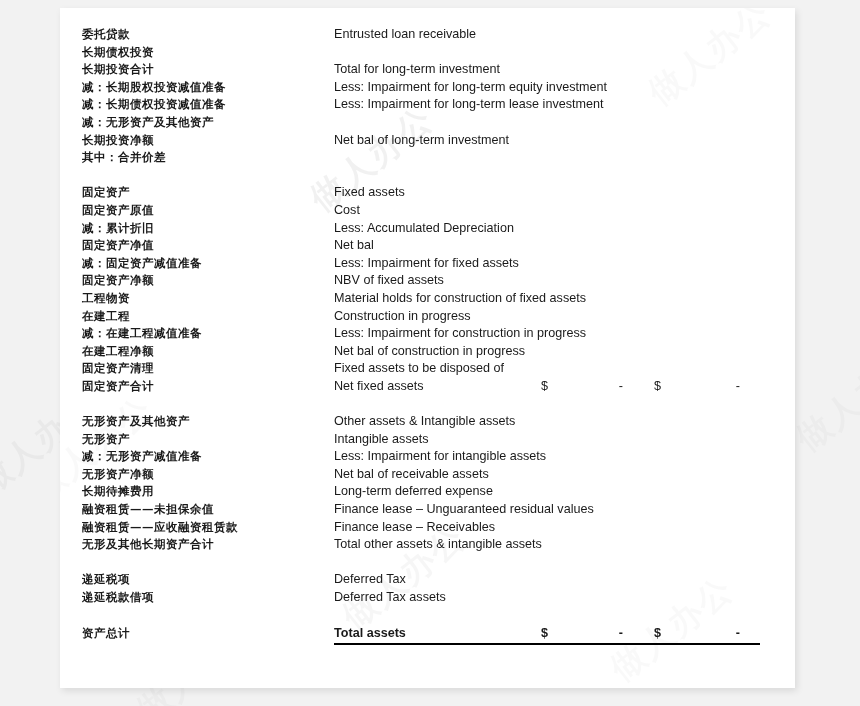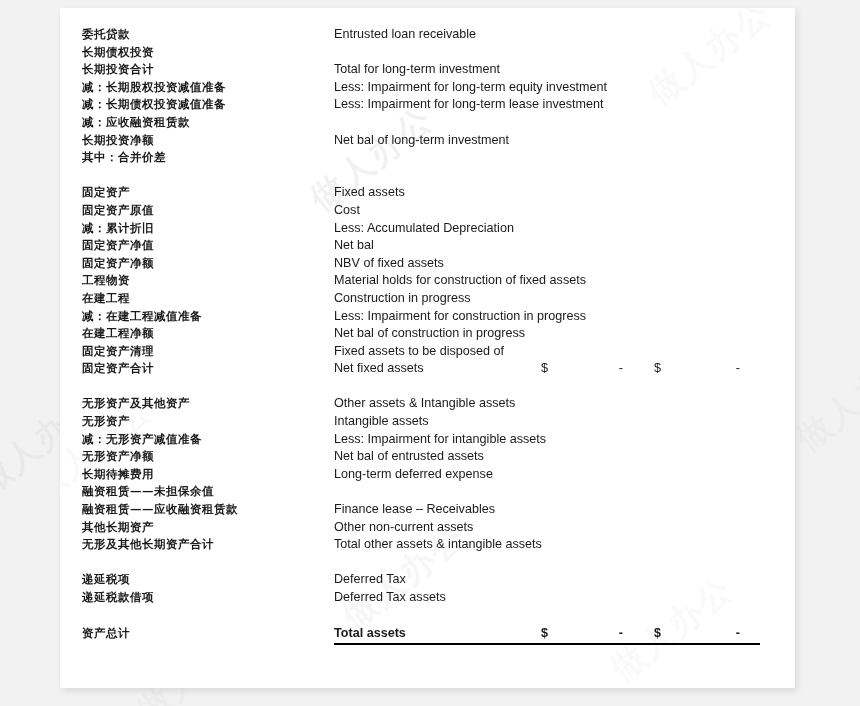--- a/index.html
+++ b/index.html
@@ -141,21 +141,21 @@
         </div>
         <div class="row">
           <span class="cn">减：长期股权投资减值准备</span>
           <span class="en">Less: Impairment for long-term equity investment</span>
         </div>
         <div class="row">
           <span class="cn">减：长期债权投资减值准备</span>
           <span class="en">Less: Impairment for long-term lease investment</span>
         </div>
         <div class="row">
-          <span class="cn">减：应收融资租赁款</span>
+          <span class="cn">减：无形资产及其他资产</span>
         </div>
         <div class="row">
           <span class="cn">长期投资净额</span>
           <span class="en">Net bal of long-term investment</span>
         </div>
         <div class="row">
           <span class="cn">其中：合并价差</span>
         </div>
         <div class="row spacer"></div>
         <div class="row">
@@ -166,20 +166,24 @@
           <span class="cn">固定资产原值</span>
           <span class="en">Cost</span>
         </div>
         <div class="row">
           <span class="cn">减：累计折旧</span>
           <span class="en">Less: Accumulated Depreciation</span>
         </div>
         <div class="row">
           <span class="cn">固定资产净值</span>
           <span class="en">Net bal</span>
+        </div>
+        <div class="row">
+          <span class="cn">减：固定资产减值准备</span>
+          <span class="en">Less: Impairment for fixed assets</span>
         </div>
         <div class="row">
           <span class="cn">固定资产净额</span>
           <span class="en">NBV of fixed assets</span>
         </div>
         <div class="row">
           <span class="cn">工程物资</span>
           <span class="en">Material holds for construction of fixed assets</span>
         </div>
         <div class="row">
@@ -214,36 +218,33 @@
         <div class="row">
           <span class="cn">无形资产</span>
           <span class="en">Intangible assets</span>
         </div>
         <div class="row">
           <span class="cn">减：无形资产减值准备</span>
           <span class="en">Less: Impairment for intangible assets</span>
         </div>
         <div class="row">
           <span class="cn">无形资产净额</span>
-          <span class="en">Net bal of entrusted assets</span>
+          <span class="en">Net bal of receivable assets</span>
         </div>
         <div class="row">
           <span class="cn">长期待摊费用</span>
           <span class="en">Long-term deferred expense</span>
         </div>
         <div class="row">
           <span class="cn">融资租赁——未担保余值</span>
+          <span class="en">Finance lease – Unguaranteed residual values</span>
         </div>
         <div class="row">
           <span class="cn">融资租赁——应收融资租赁款</span>
           <span class="en">Finance lease – Receivables</span>
-        </div>
-        <div class="row">
-          <span class="cn">其他长期资产</span>
-          <span class="en">Other non-current assets</span>
         </div>
         <div class="row">
           <span class="cn">无形及其他长期资产合计</span>
           <span class="en">Total other assets &amp; intangible assets</span>
         </div>
         <div class="row spacer"></div>
         <div class="row">
           <span class="cn">递延税项</span>
           <span class="en">Deferred Tax</span>
         </div>

